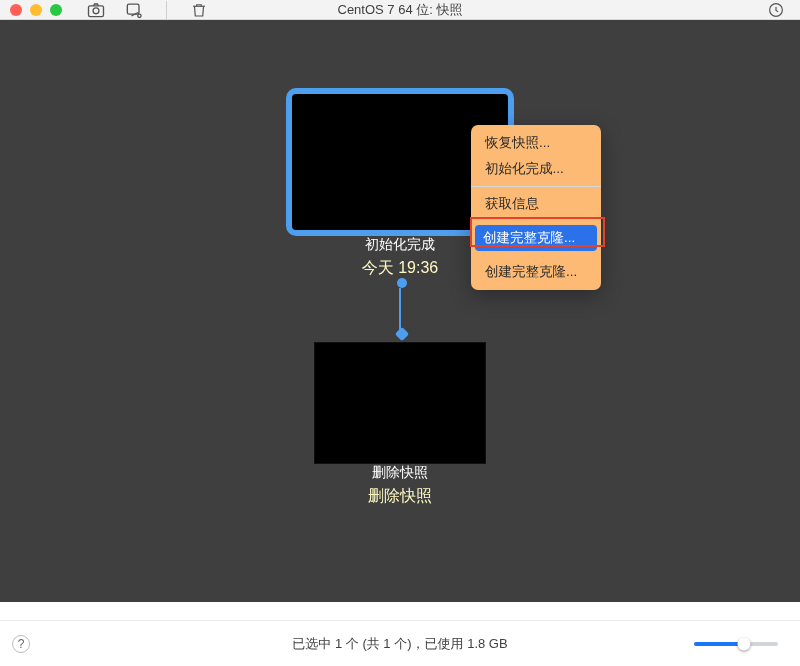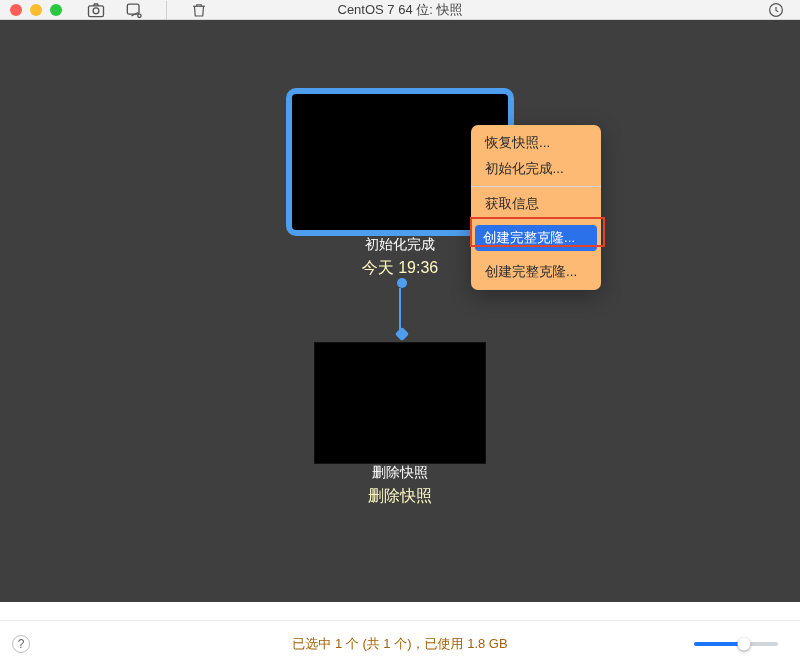--- a/index.html
+++ b/index.html
@@ -107,21 +107,21 @@
     }
     .help-btn {
       width: 18px; height: 18px;
       border: 1px solid #bdbdbd; border-radius: 50%;
       display: flex; align-items: center; justify-content: center;
       font-size: 12px; color: #666;
       margin-left: 12px;
     }
     .status-text {
       position: absolute; left: 50%; transform: translateX(-50%);
-      font-size: 13px; color: #a16207;
+      font-size: 13px; color: #404040;
     }
     .slider {
       position: absolute; right: 22px;
       display: flex; align-items: center;
     }
     .track { width: 84px; height: 4px; background: #d0d5da; border-radius: 2px; position: relative; }
     .track .fill { height: 100%; background: #1a76f6; border-radius: 2px; width: 60%; }
     .knob { position: absolute; left: 60%; top: 50%; transform: translate(-50%,-50%); width: 13px; height: 13px; background: #fff; border-radius: 50%; box-shadow: 0 1px 3px rgba(0,0,0,0.4); }
   </style>
 </head>

